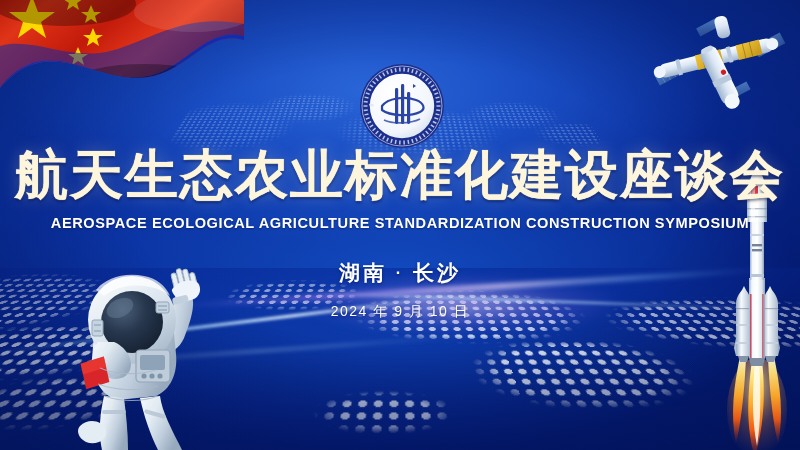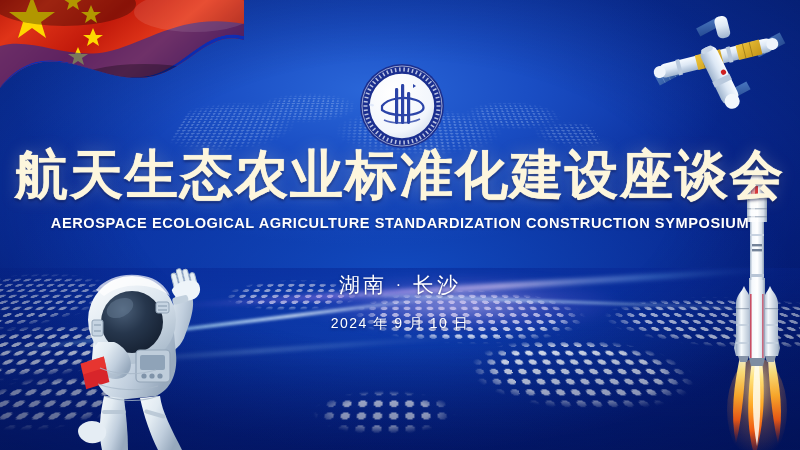--- a/index.html
+++ b/index.html
@@ -160,23 +160,23 @@
     font-family:"Liberation Sans Narrow","Liberation Sans", sans-serif;
     font-weight:700;
     font-size:15.2px;
     letter-spacing:0.6px;
     color:#ffffff;
     transform: scaleX(0.96);
     text-shadow:0 1px 2px rgba(0,10,60,0.5);
     white-space:nowrap;
   }
   .location {
-    margin-top:40px;
+    margin-top:28px;
     font-size:21px;
-    font-weight:400;
+    font-weight:700;
     color:#ffffff;
     letter-spacing:3px;
     text-shadow:0 1px 3px rgba(0,10,60,0.5);
     text-align:center;
   }
   .location .dot-sep { font-size:16px; vertical-align:2px; }
   .date {
     margin-top:16px;
     font-size:14px;
     font-weight:400;

